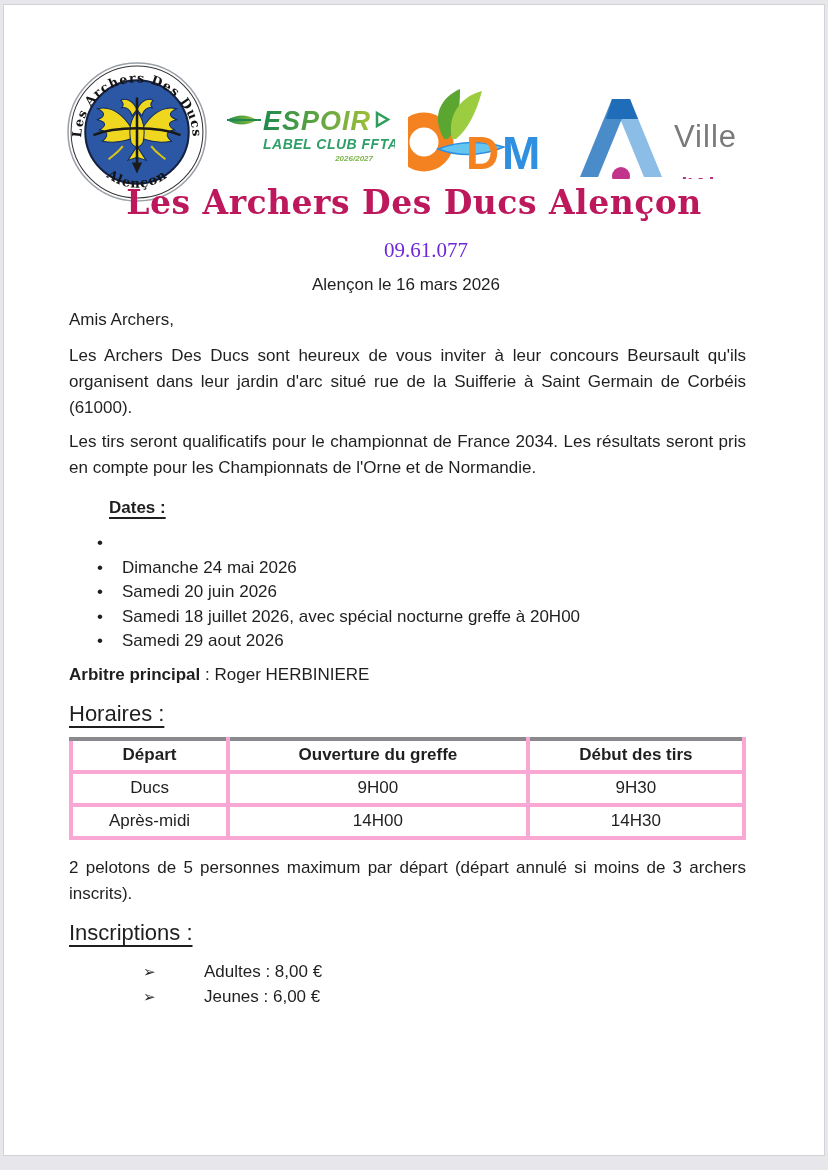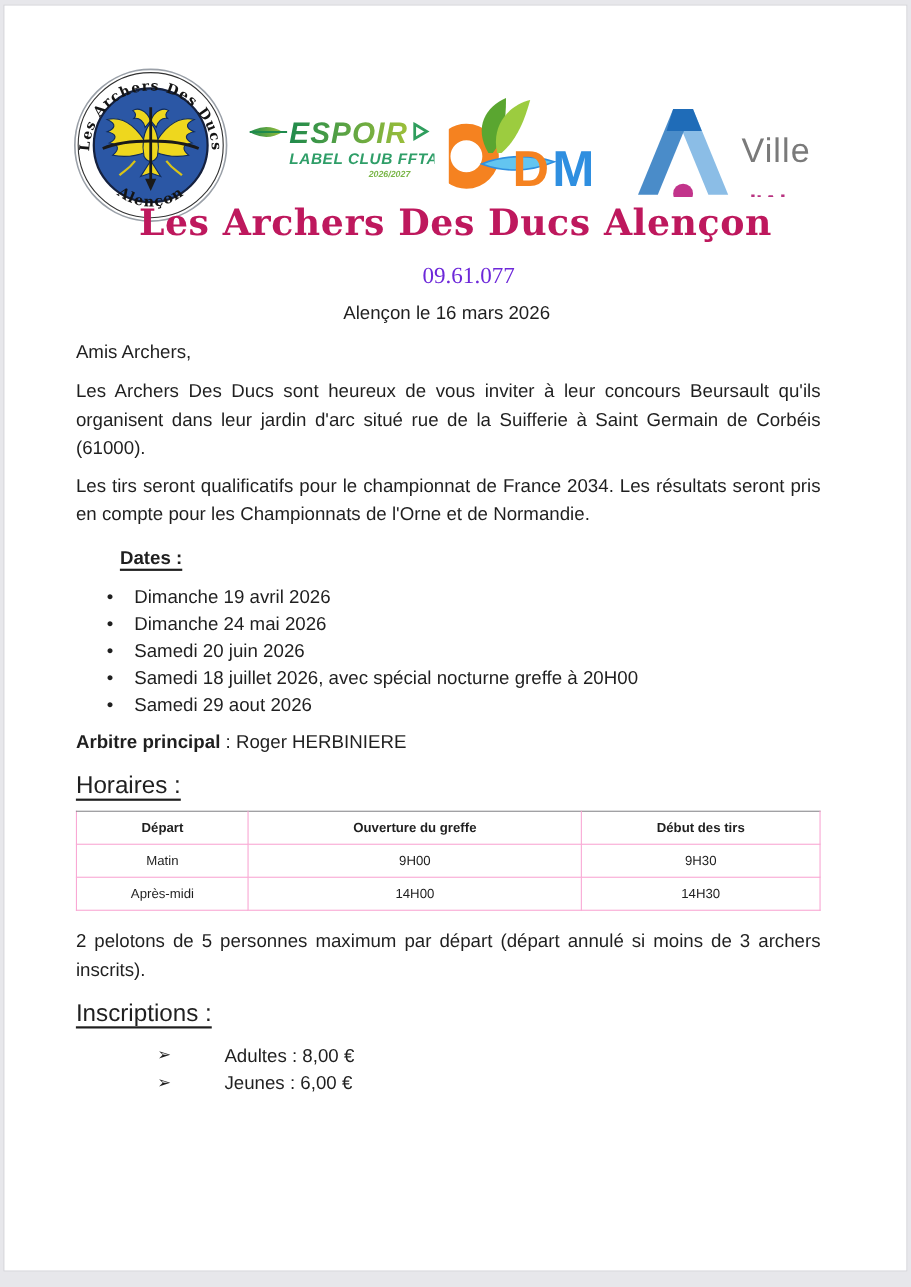--- a/index.html
+++ b/index.html
@@ -29,22 +29,22 @@
     text-decoration:underline;text-underline-offset:4px;text-decoration-thickness:1.5px;}
   ul.dates{list-style:none;margin:0;padding:0 0 0 28px;}
   ul.dates li{display:flex;line-height:24.6px;}
   ul.dates .b{width:25px;flex:0 0 25px;}
   .p3{margin-top:25px;}
   .referee{margin-top:8px;}
   .referee b{font-weight:bold;}
   .sec-h{text-align:left;font-size:22px;margin-top:12px;line-height:28px;}
   .sec-h span{text-decoration:underline;text-underline-offset:5px;text-decoration-thickness:1.5px;}
   table.horaires{width:100%;border-collapse:collapse;margin-top:9px;}
-  table.horaires th,table.horaires td{border:1px solid #f9a8d4;text-align:center;
-    height:29px;font-size:12px;padding:0;}
+  table.horaires th,table.horaires td{border:4px solid #f9a8d4;text-align:center;
+    height:29px;font-size:17px;padding:0;}
   table.horaires th{font-weight:bold;border-top-color:#8a8a8e;}
   .p4{margin-top:15px;}
   .fees{margin:12px 0 0 74px;}
   .fee{display:flex;line-height:25px;}
   .fee .b{width:61px;flex:0 0 61px;font-size:15px;}
   
   .svg-sans{font-family:"Liberation Sans","DejaVu Sans",sans-serif;}
   .svg-serif{font-family:"DejaVu Serif","Liberation Serif",serif;}
 </style>
 </head>
@@ -134,21 +134,20 @@
 
     <p class="para p1">Les Archers Des Ducs sont heureux de vous inviter à leur concours Beursault qu'ils organisent dans leur jardin d'arc situé rue de la Suifferie à Saint Germain de Corbéis (61000).</p>
 
     <p class="para p2">Les tirs seront qualificatifs pour le championnat de France 2034. Les résultats seront pris en compte pour les Championnats de l'Orne et de Normandie.</p>
 
     <div class="dates-h">Dates :</div>
 
     <ul class="dates">
       <li>
         <span class="b">•</span>
-        <span>Dimanche 19 avril 2026</span>
         </li>
       <li>
         <span class="b">•</span>
         <span>Dimanche 24 mai 2026</span>
         </li>
       <li>
         <span class="b">•</span>
         <span>Samedi 20 juin 2026</span>
         </li>
       <li>
@@ -169,21 +168,21 @@
     <table class="horaires">
       <thead>
         <tr>
           <th>Départ</th>
           <th>Ouverture du greffe</th>
           <th>Début des tirs</th>
         </tr>
       </thead>
       <tbody>
         <tr>
-          <td>Matin</td>
+          <td>Ducs</td>
           <td>9H00</td>
           <td>9H30</td>
         </tr>
         <tr>
           <td>Après-midi</td>
           <td>14H00</td>
           <td>14H30</td>
         </tr>
       </tbody>
     </table>

